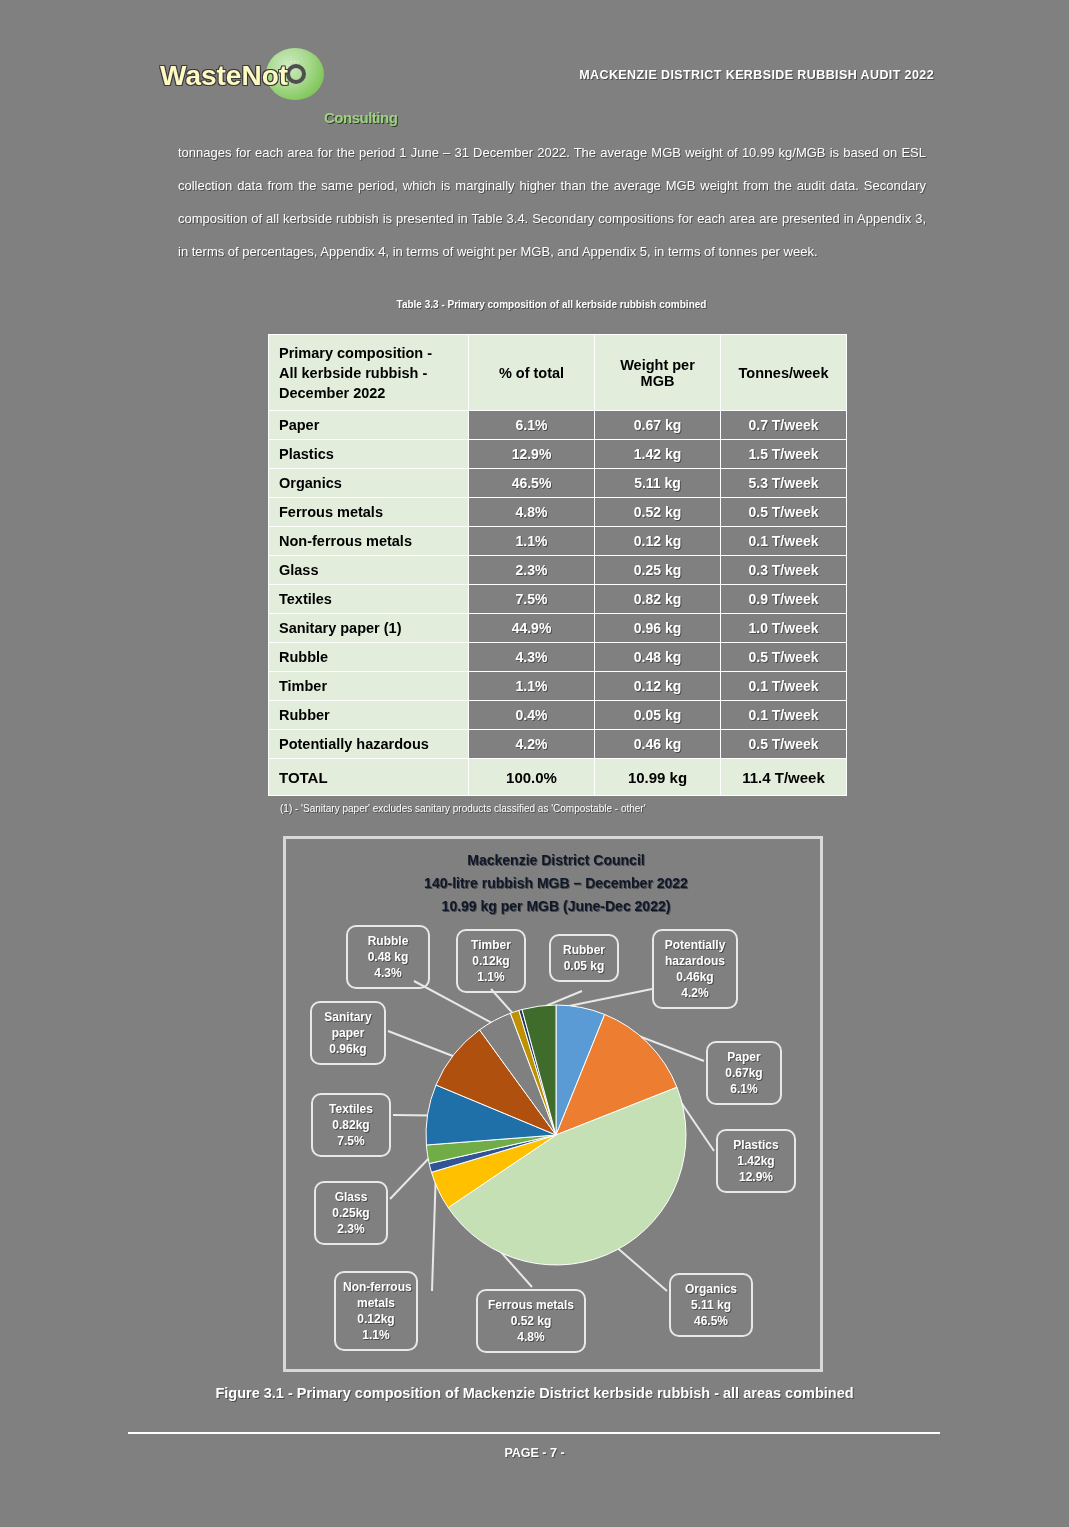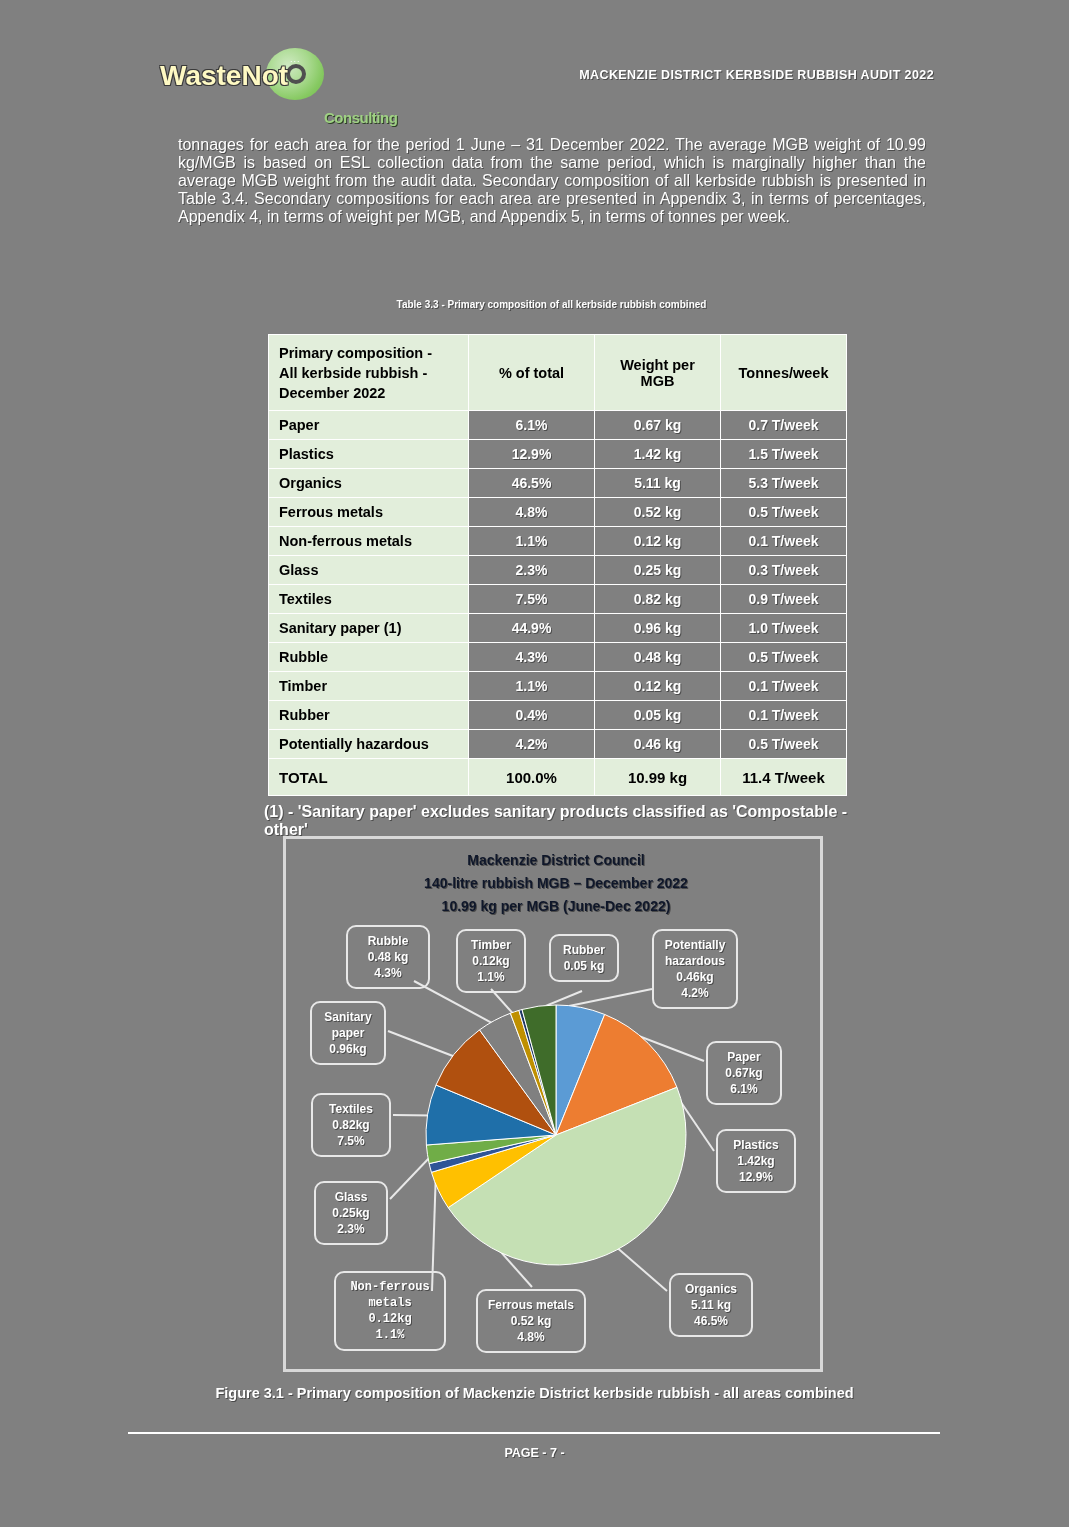--- a/index.html
+++ b/index.html
@@ -90,22 +90,22 @@
     text-shadow: 1px 1px 0 #4a4a4a;
     white-space: nowrap;
   }
 
   
   .body-paragraph {
     position: absolute;
     left: 178px;
     top: 136px;
     width: 748px;
-    font-size: 16px;
-    line-height: 18px;
+    font-size: 13px;
+    line-height: 33px;
     text-align: justify;
     color: #ffffff;
     text-shadow: 1px 1px 0 #4d4d4d;
   }
 
   
   .table-caption {
     position: absolute;
     left: 17px;
     top: 299px;
@@ -174,27 +174,26 @@
     font-size: 15px;
     font-weight: bold;
     height: 36px;
     text-shadow: none;
   }
   .data-table tr.total-row td.cat { text-align: left; }
   .data-table tr.total-row td.val { text-align: center; }
 
   .table-footnote {
     position: absolute;
-    left: 264px;
+    left: 280px;
     top: 803px;
     width: 590px;
-    font-size: 16px;
+    font-size: 10px;
     color: #ffffff;
     text-shadow: 1px 1px 0 #4d4d4d;
-    font-weight: bold;
   }
 
   
   .chart-frame {
     position: absolute;
     left: 283px;
     top: 836px;
     width: 540px;
     height: 536px;
     border: 3px solid #d8d8d8;
@@ -469,21 +468,21 @@
       <div>0.82kg</div>
       <div>7.5%</div>
     </div>
 
     <div class="callout" style="left:28px;  top:342px; width:74px;">
       <div>Glass</div>
       <div>0.25kg</div>
       <div>2.3%</div>
     </div>
 
-    <div class="callout" style="left:48px;  top:432px; width:112px;font-family:Liberation Mono, monospace;">
+    <div class="callout" style="left:48px;  top:432px; width:84px;">
       <div>Non-ferrous</div>
       <div>metals</div>
       <div>0.12kg</div>
       <div>1.1%</div>
     </div>
 
     <div class="callout" style="left:190px; top:450px; width:110px;">
       <div>Ferrous metals</div>
       <div>0.52 kg</div>
       <div>4.8%</div>

